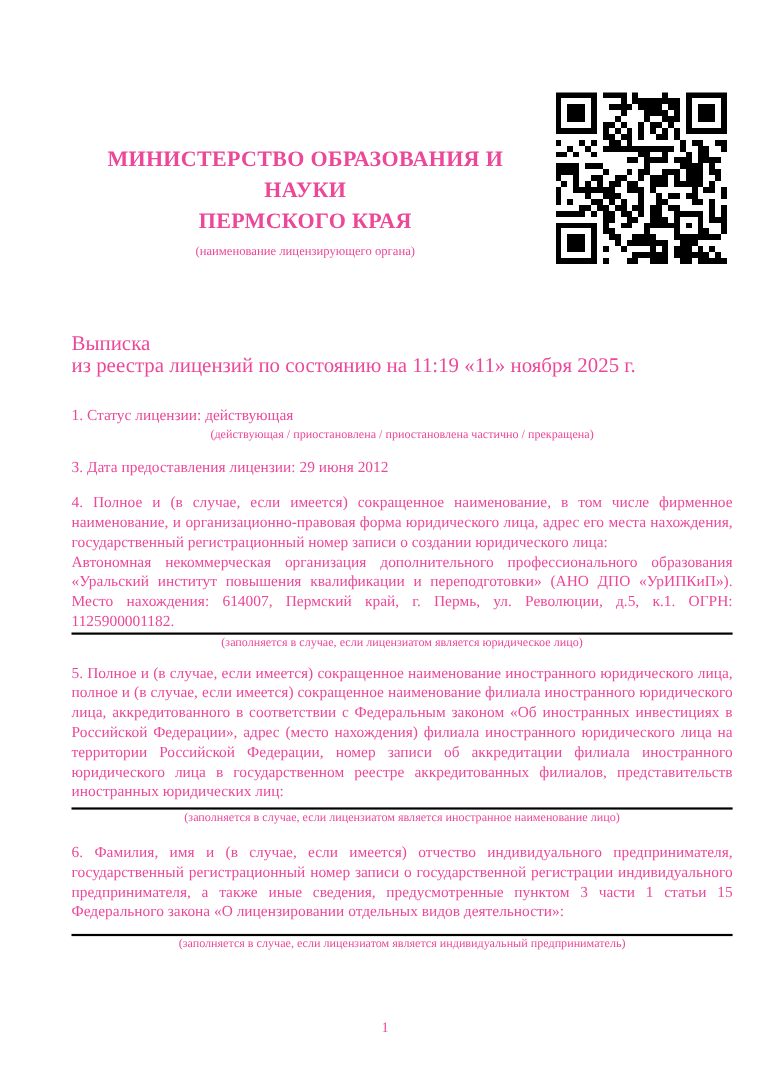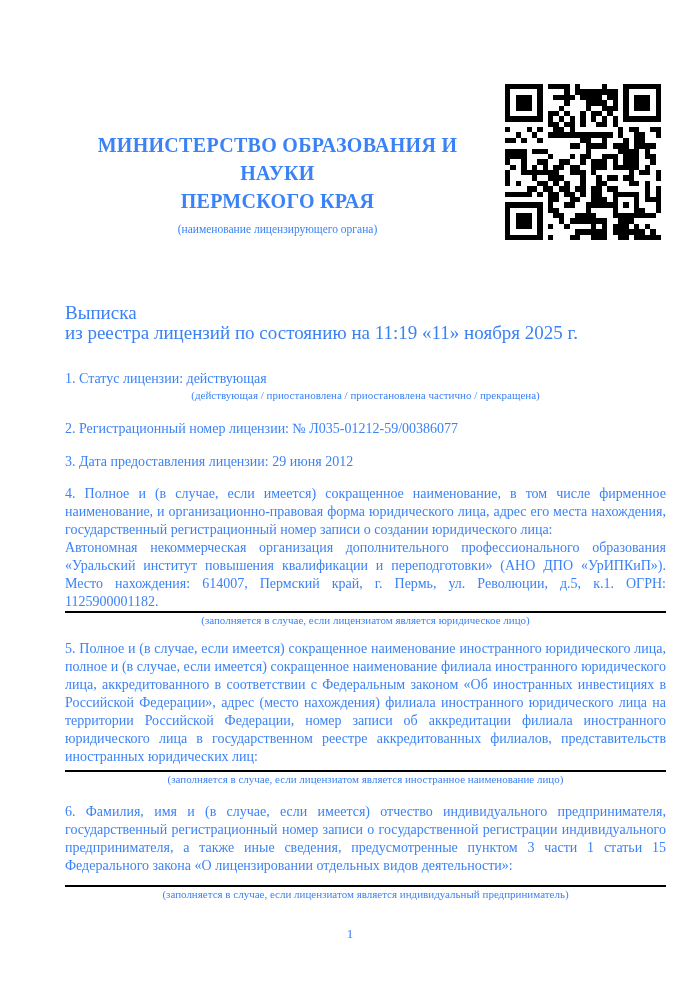--- a/index.html
+++ b/index.html
@@ -5,21 +5,21 @@
   html, body {
     margin: 0;
     padding: 0;
     background: #ffffff;
   }
   .page {
     position: relative;
     width: 700px;
     height: 989px;
     background: #ffffff;
-    color: #3b82f6;
+    color: #ec4899;
     font-family: "Liberation Serif", "DejaVu Serif", serif;
     overflow: hidden;
   }
   
   .org-header {
     position: absolute;
     left: 60px;
     top: 131px;
     width: 435px;
     text-align: center;
@@ -120,21 +120,20 @@
   <div class="content">
 
     <div class="doc-title">
       <div>Выписка</div>
       <div>из реестра лицензий по состоянию на 11:19 «11» ноября 2025 г.</div>
     </div>
 
     <p class="line mt-item1">1. Статус лицензии: действующая</p>
     <div class="caption">(действующая / приостановлена / приостановлена частично / прекращена)</div>
 
-    <p class="line mt-item2">2. Регистрационный номер лицензии: № Л035-01212-59/00386077</p>
 
     <p class="line mt-item3">3. Дата предоставления лицензии: 29 июня 2012</p>
 
     <p class="para mt-item4">4. Полное и (в случае, если имеется) сокращенное наименование, в том числе фирменное наименование, и организационно-правовая форма юридического лица, адрес его места нахождения, государственный регистрационный номер записи о создании юридического лица:</p>
     <p class="para">Автономная некоммерческая организация дополнительного профессионального образования «Уральский институт повышения квалификации и переподготовки» (АНО ДПО «УрИПКиП»). Место нахождения: 614007, Пермский край, г. Пермь, ул. Революции, д.5, к.1. ОГРН: 1125900001182.</p>
     <div class="hr"></div>
     <div class="caption">(заполняется в случае, если лицензиатом является юридическое лицо)</div>
 
     <p class="para mt-item5">5. Полное и (в случае, если имеется) сокращенное наименование иностранного юридического лица, полное и (в случае, если имеется) сокращенное наименование филиала иностранного юридического лица, аккредитованного в соответствии с Федеральным законом «Об иностранных инвестициях в Российской Федерации», адрес (место нахождения) филиала иностранного юридического лица на территории Российской Федерации, номер записи об аккредитации филиала иностранного юридического лица в государственном реестре аккредитованных филиалов, представительств иностранных юридических лиц:</p>
     <div class="spacer4"></div>

